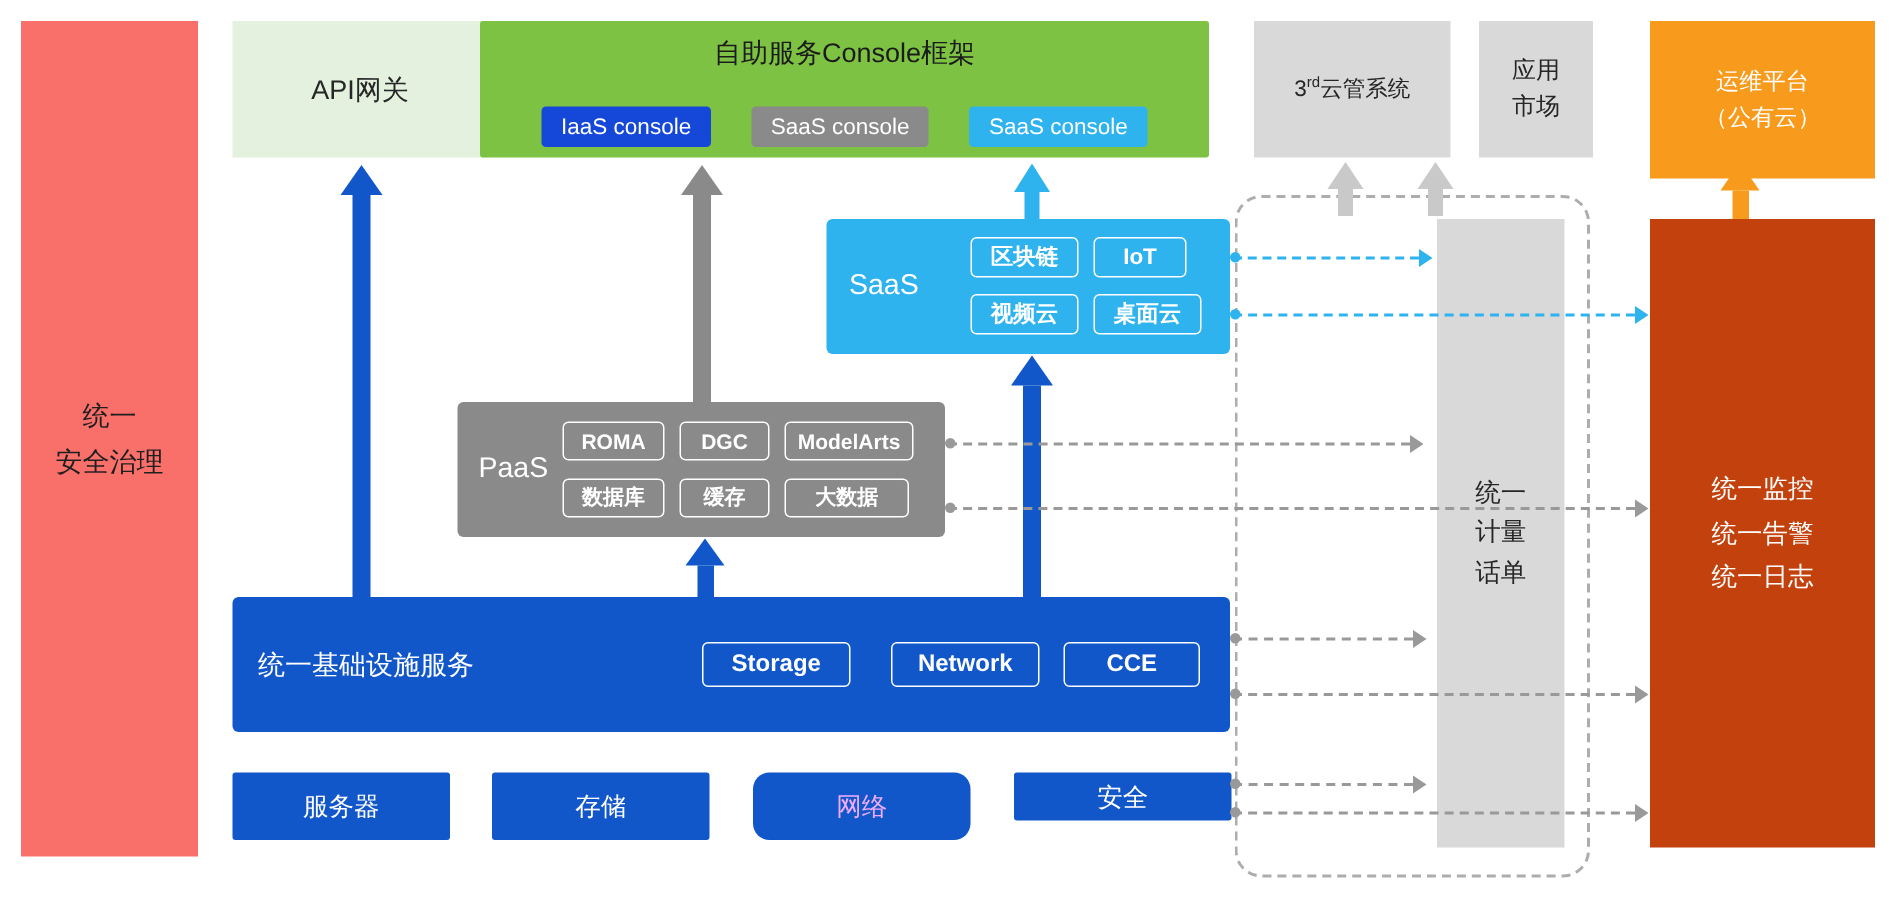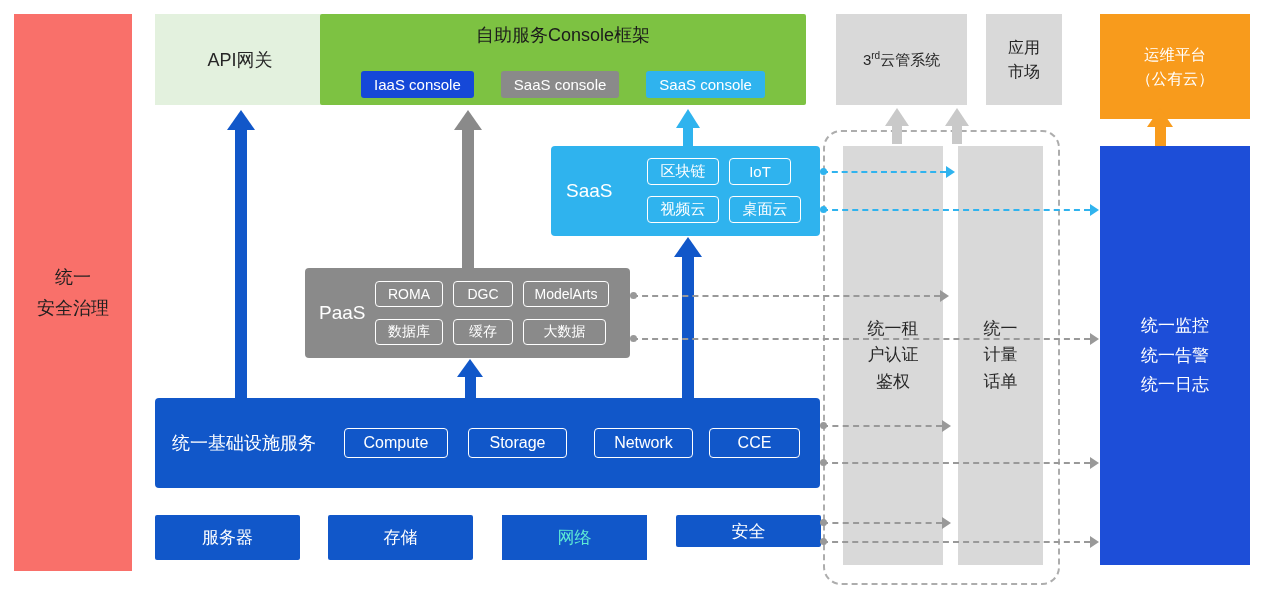--- a/index.html
+++ b/index.html
@@ -10,21 +10,21 @@
   }
   .box {
     position:absolute; display:flex; flex-direction:column;
     align-items:center; justify-content:center; text-align:center;
   }
   .panel { position:absolute; border-radius:4px; }
   .ln { display:block; }
   .side-label { position:absolute; top:50%; transform:translateY(-50%); color:#fff; }
   .chip {
     position:absolute; display:flex; align-items:center; justify-content:center;
-    border:1.5px solid #fff; border-radius:4px; color:#fff; font-size:15px; white-space:nowrap;
+    border:1.5px solid #fff; border-radius:4px; color:#fff; font-size:15px; white-space:nowrap;font-weight:bold;
   }
   .chip-sm { font-size:14px; }
   .chip-lg { font-size:16px; }
   .cf-title { text-align:center; margin-top:9px; font-size:18px; color:#1b1b1b; }
   .cf-buttons { display:flex; justify-content:center; gap:27px; margin-top:24px; }
   .cbtn {
     display:inline-flex; align-items:center; justify-content:center;
     height:27px; padding:0 13px; border-radius:3px; color:#fff; font-size:15px; white-space:nowrap;
   }
   .arrow { position:absolute; inset:0; pointer-events:none; }
@@ -85,37 +85,30 @@
 
   <div class="box" style="left:1100px;top:14px;width:150px;height:105px;background:#F89B1C;color:#fff;font-size:15.5px;line-height:1.5">
     <div>
       <span class="ln">运维平台</span>
       <span class="ln">（公有云）</span>
     </div>
   </div>
 
   <div class="dashed-frame" style="left:823px;top:130px;width:237px;height:455px"></div>
 
-  <div class="box" style="left:843px;top:146px;width:100px;height:419px;background:#D9D9D9;color:#262626;font-size:17px;line-height:1.55">
-    <div>
-      <span class="ln">统一租</span>
-      <span class="ln">户认证</span>
-      <span class="ln">鉴权</span>
-    </div>
-  </div>
 
   <div class="box" style="left:958px;top:146px;width:85px;height:419px;background:#D9D9D9;color:#262626;font-size:17px;line-height:1.55">
     <div>
       <span class="ln">统一</span>
       <span class="ln">计量</span>
       <span class="ln">话单</span>
     </div>
   </div>
 
-  <div class="box" style="left:1100px;top:146px;width:150px;height:419px;background:#1d4ed8;color:#fff;font-size:17px;line-height:1.75">
+  <div class="box" style="left:1100px;top:146px;width:150px;height:419px;background:#c2410c;color:#fff;font-size:17px;line-height:1.75">
     <div>
       <span class="ln">统一监控</span>
       <span class="ln">统一告警</span>
       <span class="ln">统一日志</span>
     </div>
   </div>
 
   <div class="panel" style="left:551px;top:146px;width:269px;height:90px;background:#2FB3EE">
     <span class="side-label" style="left:15px;font-size:19px">SaaS</span>
     <span class="chip" style="left:96px;top:12px;width:72px;height:27px">区块链</span>
@@ -129,33 +122,32 @@
     <span class="chip chip-sm" style="left:70px;top:13px;width:68px;height:26px">ROMA</span>
     <span class="chip chip-sm" style="left:148px;top:13px;width:60px;height:26px">DGC</span>
     <span class="chip chip-sm" style="left:218px;top:13px;width:86px;height:26px">ModelArts</span>
     <span class="chip chip-sm" style="left:70px;top:51px;width:68px;height:26px">数据库</span>
     <span class="chip chip-sm" style="left:148px;top:51px;width:60px;height:26px">缓存</span>
     <span class="chip chip-sm" style="left:218px;top:51px;width:83px;height:26px">大数据</span>
   </div>
 
   <div class="panel" style="left:155px;top:398px;width:665px;height:90px;background:#1157C9">
     <span class="side-label" style="left:17px;font-size:18px">统一基础设施服务</span>
-    <span class="chip chip-lg" style="left:189px;top:30px;width:104px;height:30px">Compute</span>
     <span class="chip chip-lg" style="left:313px;top:30px;width:99px;height:30px">Storage</span>
     <span class="chip chip-lg" style="left:439px;top:30px;width:99px;height:30px">Network</span>
     <span class="chip chip-lg" style="left:554px;top:30px;width:91px;height:30px">CCE</span>
   </div>
 
   <div class="box" style="left:155px;top:515px;width:145px;height:45px;background:#1157C9;color:#fff;font-size:17px;border-radius:2px">
     <span>服务器</span>
   </div>
   <div class="box" style="left:328px;top:515px;width:145px;height:45px;background:#1157C9;color:#fff;font-size:17px;border-radius:2px">
     <span>存储</span>
   </div>
-  <div class="box" style="left:502px;top:515px;width:145px;height:45px;background:#1157C9;color:#5eead4;font-size:17px;border-radius:0">
+  <div class="box" style="left:502px;top:515px;width:145px;height:45px;background:#1157C9;color:#f0abfc;font-size:17px;border-radius:11px">
     <span>网络</span>
   </div>
   <div class="box" style="left:676px;top:515px;width:145px;height:32px;background:#1157C9;color:#fff;font-size:17px;border-radius:2px">
     <span>安全</span>
   </div>
 
   <div class="arrow">
     <div class="shaft" style="left:235px;top:130px;width:12px;height:268px;background:#1157C9"></div>
     <div class="head" style="left:227px;top:110px;border-width:0 14px 20px 14px;border-bottom-color:#1157C9"></div>
   </div>

